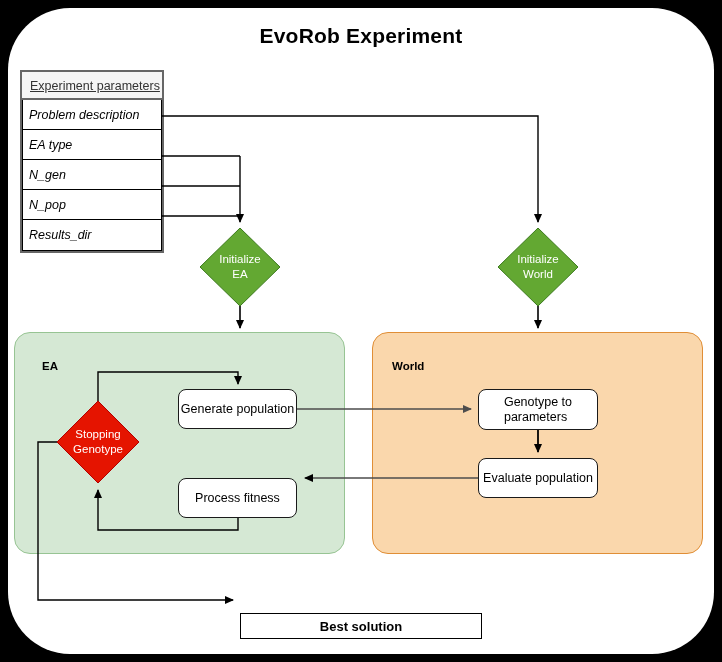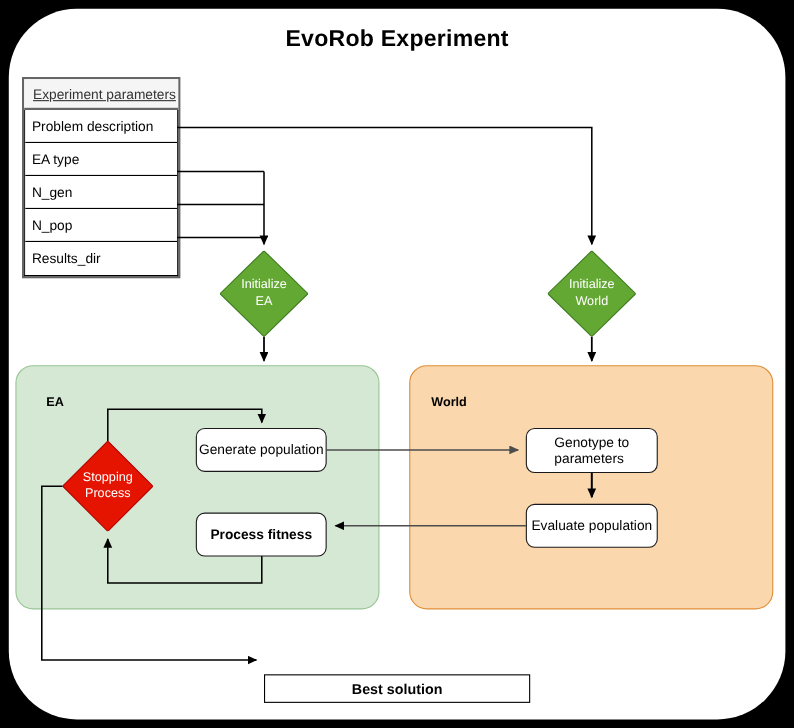--- a/index.html
+++ b/index.html
@@ -41,20 +41,21 @@
     border-bottom:2px solid #666;
     padding-left:8px;
     font-size:12.5px;color:#333;
     box-sizing:border-box;
     text-decoration:underline;
   }
   .param-rowwrap{
     border:1px solid #000;
     border-top:none;
     margin:0;
+    font-style:italic;
   }
   .param-row{
     height:30px;line-height:30px;
     padding-left:6px;
     font-size:12.5px;color:#000;
     border-bottom:1px solid #000;
     box-sizing:border-box;
     background:#fff;
   }
   .param-row:last-child{border-bottom:none;}
@@ -86,21 +87,21 @@
     background:#fff;
     border:1.5px solid #1a1a1a;
     border-radius:8px;
     display:flex;align-items:center;justify-content:center;
     text-align:left;
     font-size:12.5px;color:#000;
     line-height:15px;
     box-sizing:border-box;
   }
   #gen-pop{left:178px;top:389px;width:119px;height:40px;}
-  #proc-fit{left:178px;top:466px;width:119px;height:40px;font-weight:bold;}
+  #proc-fit{left:178px;top:478px;width:119px;height:40px;}
   #geno-pheno{left:478px;top:389px;width:120px;height:41px;}
   #eval-ind{left:478px;top:458px;width:120px;height:40px;}
 
   
   #best-sol{
     position:absolute;
     left:240px;top:579px;width:242px;height:26px;
     background:#fff;border:1.5px solid #000;
     display:flex;align-items:center;justify-content:center;
     font-size:13px;font-weight:bold;color:#000;
@@ -202,21 +203,21 @@
       <span>World</span>
     </div>
   </div>
 
   <div class="diamond" id="stop-crit">
     <svg width="82" height="82" viewBox="0 0 82 82">
       <polygon points="41,0 82,41 41,82 0,41" fill="#e51400" stroke="#b20000" stroke-width="1"></polygon>
     </svg>
     <div class="dtext white">
       <span>Stopping</span>
-      <span>Process</span>
+      <span>Genotype</span>
     </div>
   </div>
 
   <div class="pbox" id="gen-pop">
     <span>Generate population</span>
   </div>
   <div class="pbox" id="proc-fit">
     <span>Process fitness</span>
   </div>
   <div class="pbox" id="geno-pheno">

